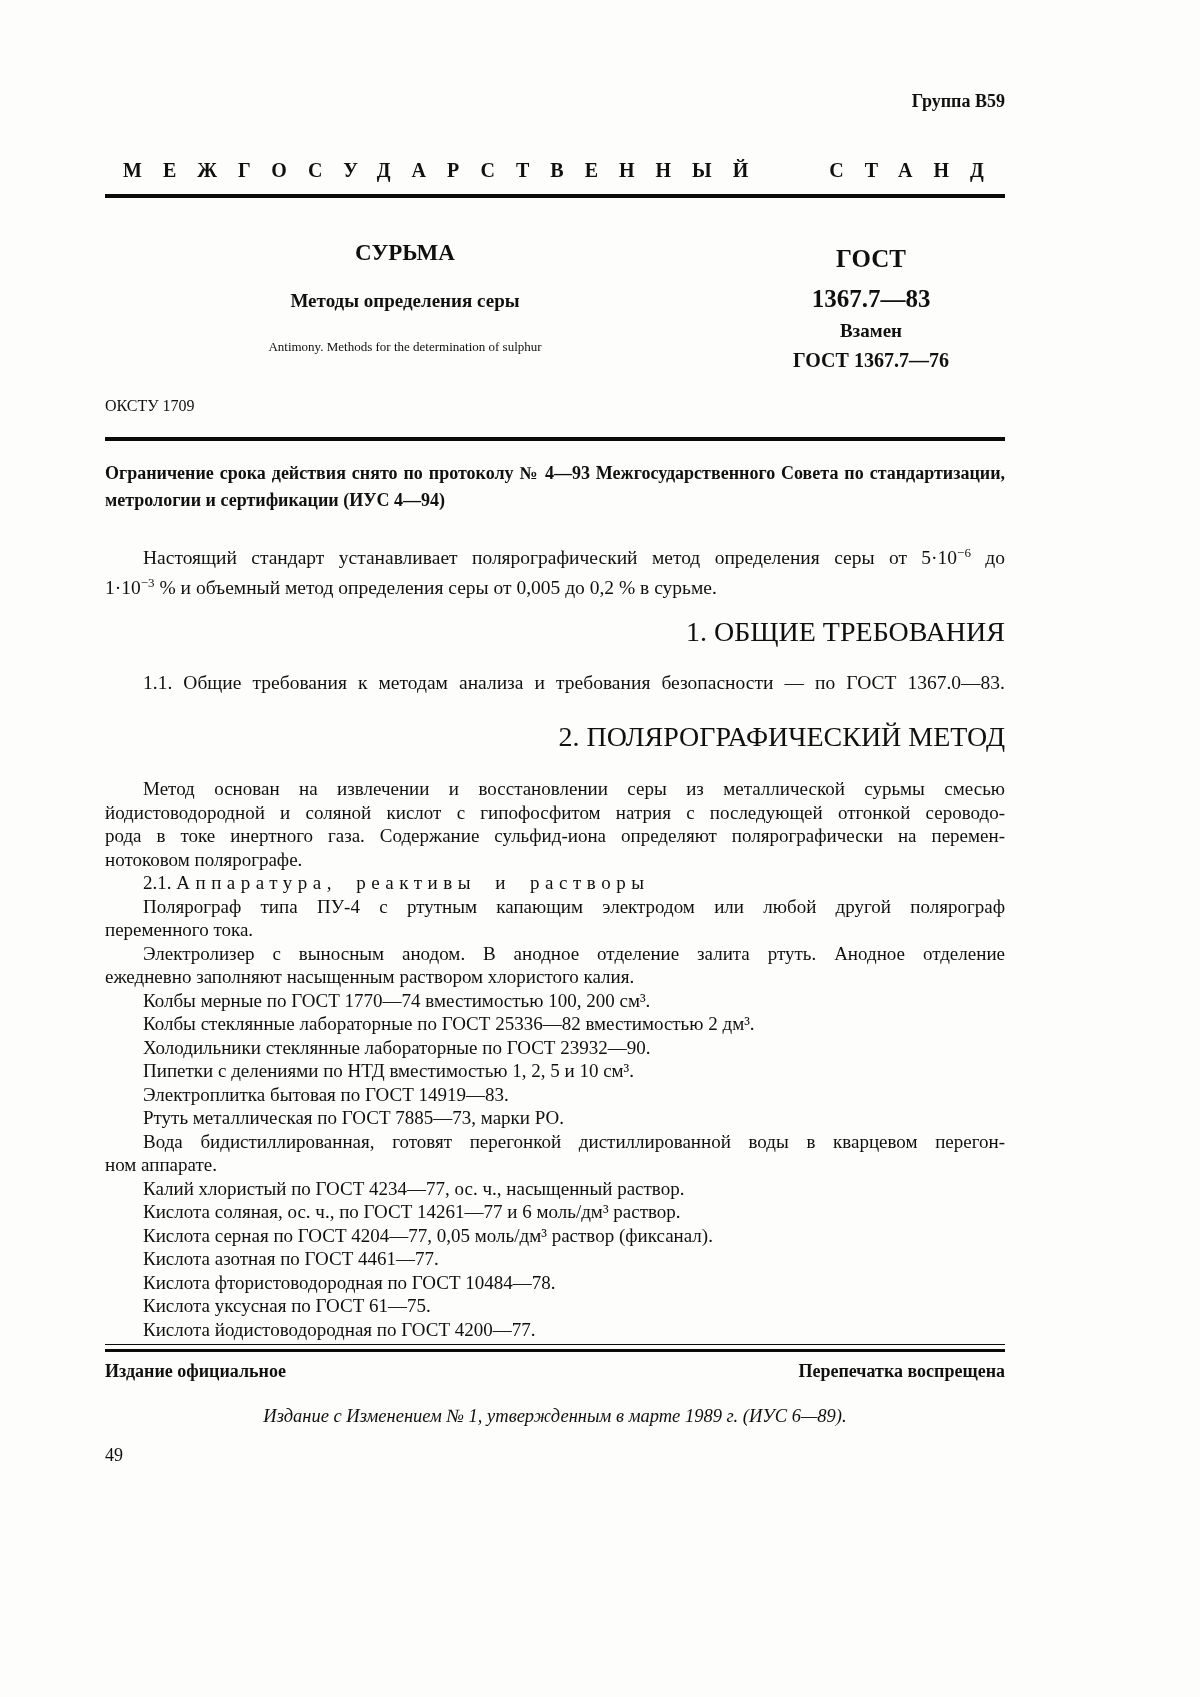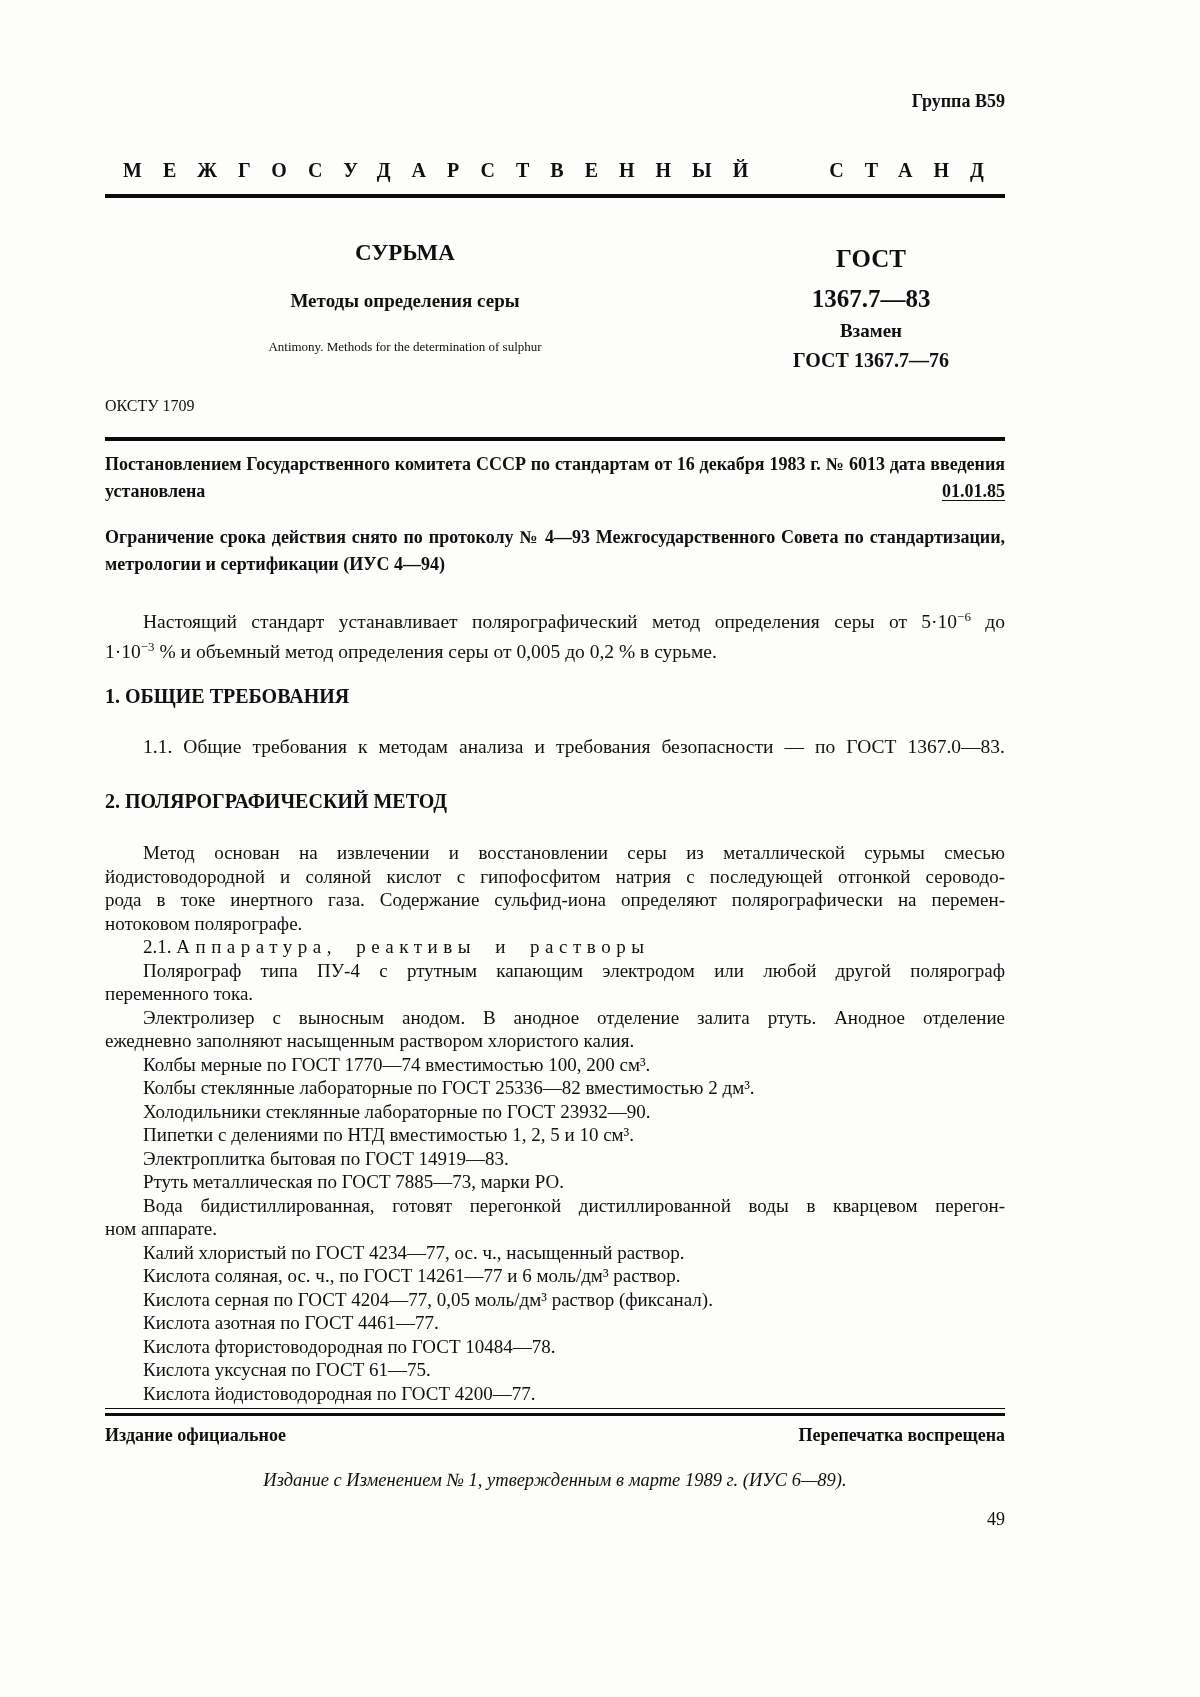--- a/index.html
+++ b/index.html
@@ -36,33 +36,33 @@
   .decree { margin-top:10px; font-weight:700; font-size:18px; line-height:27px; }
   .jline { text-align:justify; text-align-last:justify; }
   .decree-line2 { display:flex; justify-content:space-between; align-items:baseline; }
   .eff-date { text-decoration:underline; text-underline-offset:3px; }
   .limitation { margin-top:19px; font-weight:700; font-size:18px; line-height:27px; }
 
   .intro { margin-top:30px; font-size:19.5px; line-height:28px; }
   .sup { font-size:13px; position:relative; top:-7px; }
   .ind { text-indent:38px; }
 
-  .sec-heading { text-align:left; font-weight:700; font-size:20px; line-height:24px; }
+  .sec-heading { text-align:right; font-weight:400; font-size:28px; line-height:24px; }
   .h1 { margin-top:16px; }
   .clause11 { margin-top:27px; font-size:19.5px; line-height:24px; }
   .h2 { margin-top:30px; }
 
   .body2 { margin-top:28px; }
   .line { font-size:19px; line-height:23.5px; }
   .sp-title { letter-spacing:5.5px; word-spacing:9px; }
 
   .footer-rule { margin-top:3px; border-top:1px solid #0b0b0b; border-bottom:3px solid #0b0b0b; height:4px; }
   .footer-row { display:flex; justify-content:space-between; font-weight:700; font-size:18px; line-height:22px; margin-top:8px; }
   .amendment { margin-top:23px; text-align:center; font-style:italic; font-size:18.5px; line-height:23px; }
-  .page-num { margin-top:16px; text-align:right; font-size:18px; line-height:22px; }
+  .page-num { margin-top:16px; text-align:left; font-size:18px; line-height:22px; }
 </style>
 </head>
 <body>
 
 <div class="page">
 
   <div class="group-label">Группа В59</div>
 
   <div class="masthead-title">МЕЖГОСУДАРСТВЕННЫЙ СТАНДАРТ</div>
   <div class="masthead-rule"></div>
@@ -78,27 +78,20 @@
       <div class="gost-number">1367.7—83</div>
       <div class="vzamen">Взамен</div>
       <div class="replaces">ГОСТ 1367.7—76</div>
     </div>
   </div>
 
   <div class="okstu">ОКСТУ 1709</div>
 
   <div class="rule-thick"></div>
 
-  <div class="decree">
-    <div class="jline">Постановлением Государственного комитета СССР по стандартам от 16 декабря 1983 г. № 6013 дата введения</div>
-    <div class="decree-line2">
-      <span>установлена</span>
-      <span class="eff-date">01.01.85</span>
-    </div>
-  </div>
 
   <div class="limitation">
     <div class="jline">Ограничение срока действия снято по протоколу № 4—93 Межгосударственного Совета по стандартизации,</div>
     <div>метрологии и сертификации (ИУС 4—94)</div>
   </div>
 
   <div class="intro">
     <div class="jline ind"><span>Настоящий стандарт устанавливает полярографический метод определения серы от 5·10</span><span class="sup">−6</span><span> до</span></div>
     <div><span>1·10</span><span class="sup">−3</span><span> % и объемный метод определения серы от 0,005 до 0,2 % в сурьме.</span></div>
   </div>

